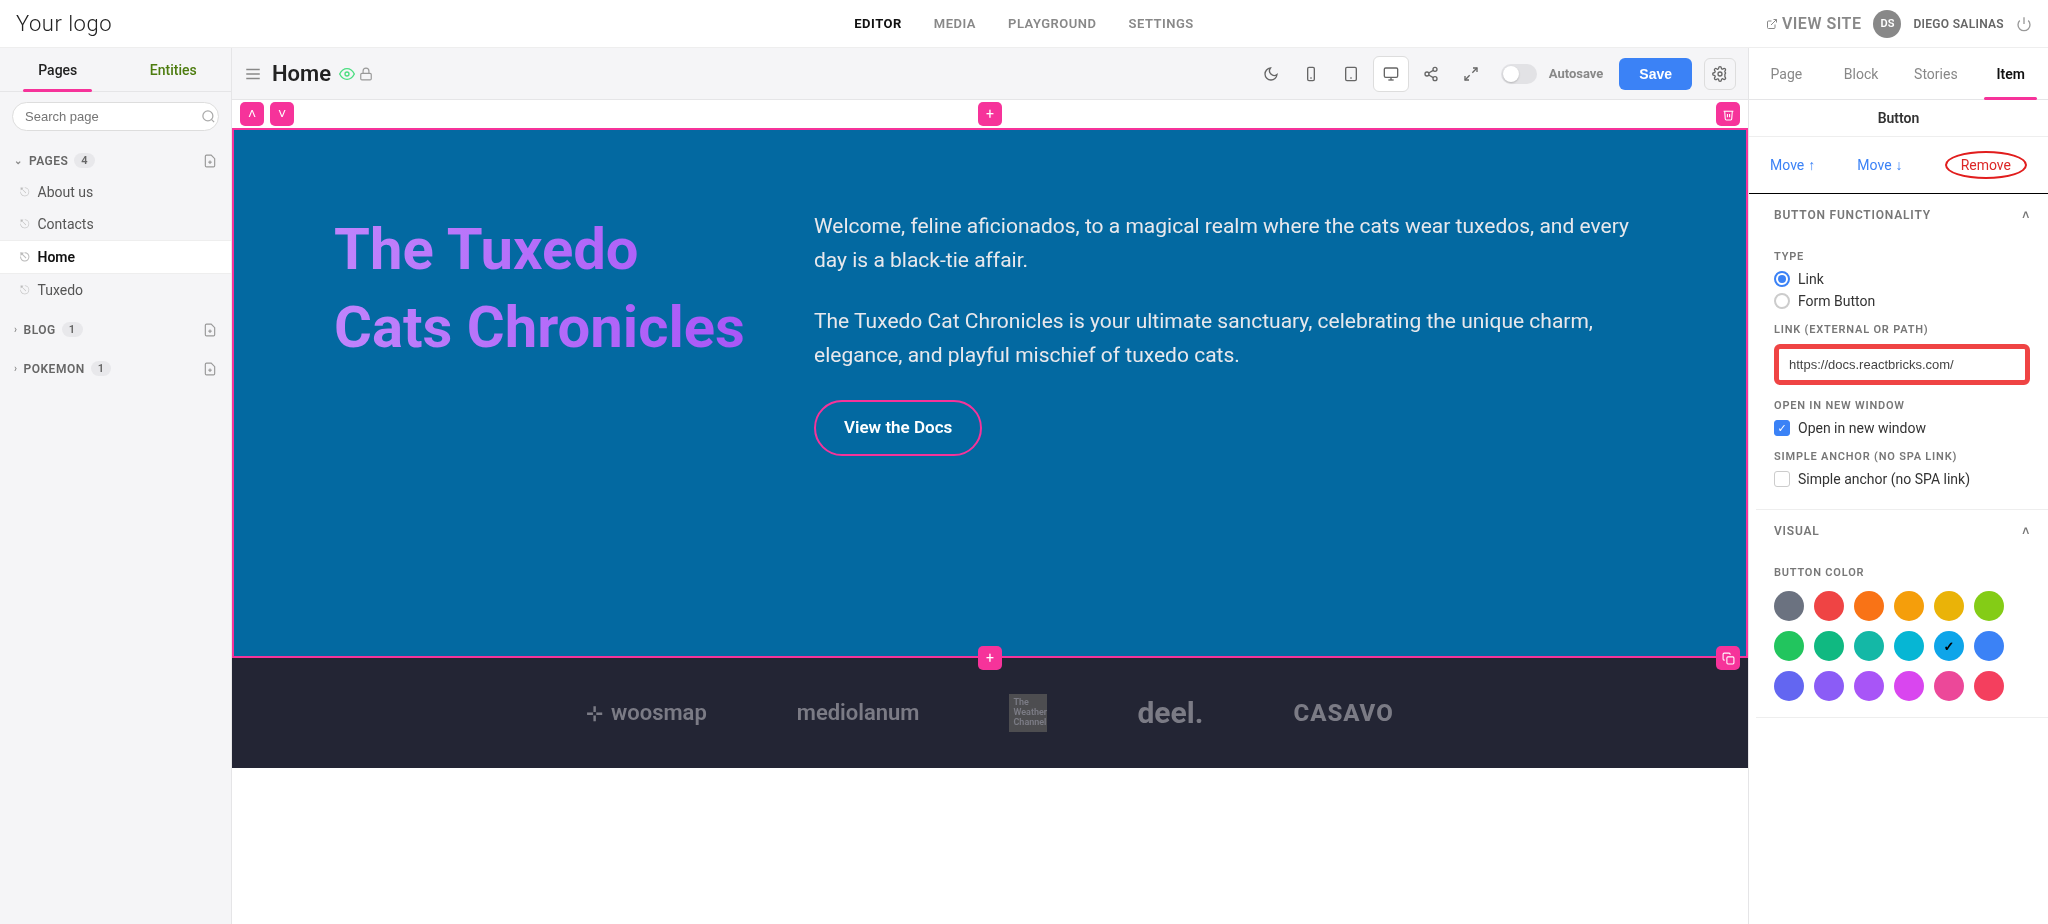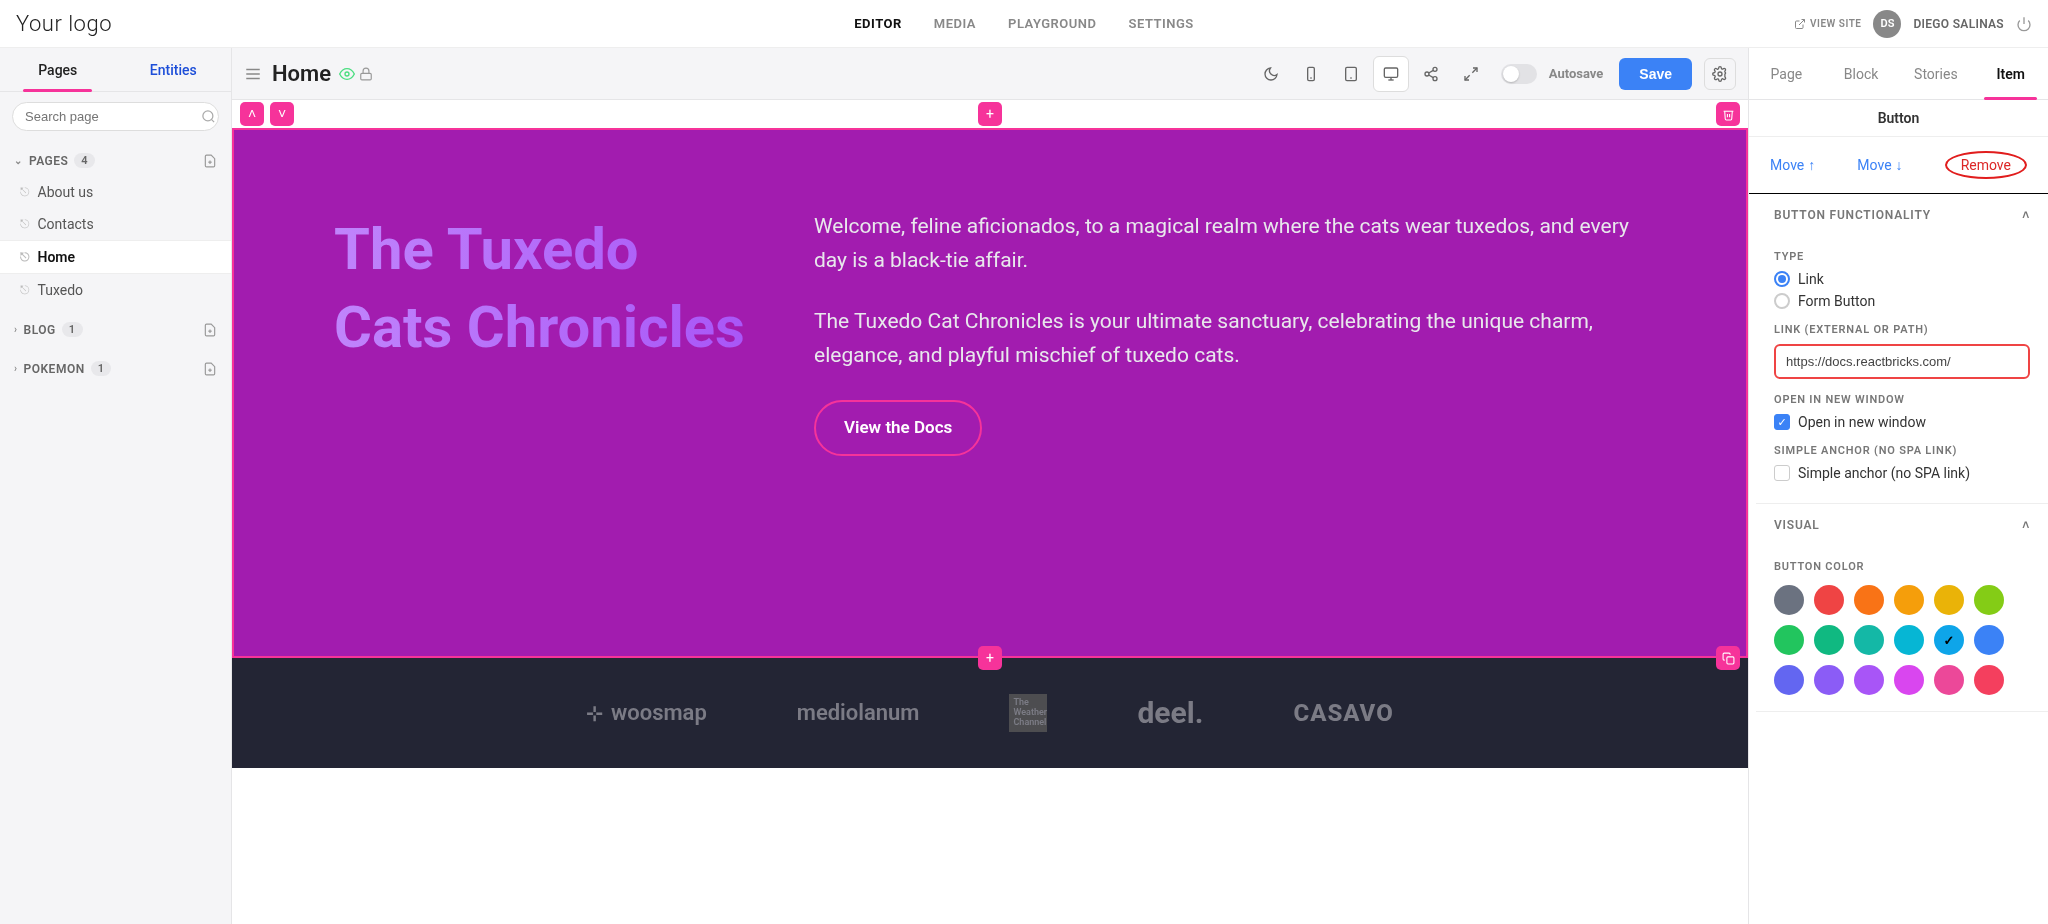--- a/index.html
+++ b/index.html
@@ -5,32 +5,32 @@
 * { box-sizing: border-box; margin: 0; padding: 0; }
 body { font-family: -apple-system, BlinkMacSystemFont, "Segoe UI", Roboto, sans-serif; font-size: 14px; color: #333; background: #fff; }
 
 
 .top-header { display: flex; align-items: center; height: 48px; border-bottom: 1px solid #eee; padding: 0 16px; }
 .logo { font-size: 22px; font-weight: 300; letter-spacing: 0.5px; color: #222; }
 .top-nav { display: flex; gap: 32px; margin: 0 auto; position: absolute; left: 50%; transform: translateX(-50%); }
 .top-nav-item { color: #888; font-size: 13px; font-weight: 600; letter-spacing: 0.5px; cursor: pointer; }
 .top-nav-item.active { color: #111; font-weight: 700; }
 .top-right { margin-left: auto; display: flex; align-items: center; gap: 12px; }
-.view-site { color: #888; font-size: 10px; font-weight: 600; letter-spacing: 0.5px; display: flex; align-items: center; gap: 4px; cursor:pointer; }
+.view-site { color: #888; font-size: 16px; font-weight: 600; letter-spacing: 0.5px; display: flex; align-items: center; gap: 4px; cursor:pointer; }
 .avatar-circle { width: 28px; height: 28px; border-radius: 50%; background: #888; color: #fff; display: flex; align-items: center; justify-content: center; font-size: 11px; font-weight: 600; }
 .user-name { color: #666; font-size: 12px; font-weight: 600; letter-spacing: 0.3px; }
 .power-icon { color: #999; cursor: pointer; }
 
 
 .app-body { display: flex; height: calc(924px - 48px); background: #f5f5f7; }
 
 
 .left-sidebar { width: 232px; display: flex; flex-direction: column; border-right: 1px solid #e5e5e7; }
 .side-tabs { display: flex; height: 44px; border-bottom: 1px solid #e5e5e7; }
-.side-tab { flex: 1; display: flex; align-items: center; justify-content: center; color: #1d4ed8; font-weight: 500; cursor: pointer; position: relative; }
+.side-tab { flex: 1; display: flex; align-items: center; justify-content: center; color: #4d7c0f; font-weight: 500; cursor: pointer; position: relative; }
 .side-tab.active { color: #222; }
 .side-tab.active::after { content: ''; position: absolute; bottom: -1px; left: 20%; right: 20%; height: 3px; background: #f6339a; border-radius: 2px; }
 .search-wrap { padding: 10px 12px; }
 .search-box { display: flex; align-items: center; border: 1px solid #ddd; border-radius: 18px; padding: 6px 12px; background: #fff; }
 .search-input { border: none; outline: none; flex: 1; font-size: 13px; color: #666; background: transparent; }
 .search-icon { color: #aaa; }
 .side-group { padding: 4px 0; }
 .side-group-header { display: flex; align-items: center; padding: 8px 14px; font-size: 12px; font-weight: 600; color: #666; letter-spacing: 0.5px; cursor: pointer; }
 .side-group-header .chev { margin-right: 6px; color: #888; font-size: 10px; }
 .side-badge { background: #e8e8eb; color: #666; border-radius: 10px; padding: 1px 7px; font-size: 11px; margin-left: 6px; }
@@ -55,21 +55,21 @@
 .save-btn { background: #3b82f6; color: #fff; border: none; padding: 8px 20px; border-radius: 6px; font-weight: 600; cursor: pointer; font-size: 14px; }
 .gear-btn { width: 32px; height: 32px; display: flex; align-items: center; justify-content: center; color: #666; cursor: pointer; margin-left: 8px; border: 1px solid #ddd; border-radius: 6px; }
 
 .canvas-wrap { flex: 1; overflow: auto; background: #fff; position: relative; }
 .canvas-topbar { position: relative; height: 28px; display: flex; align-items: center; justify-content: center; background: #fff; }
 .pink-sq { width: 24px; height: 24px; background: #f6339a; border-radius: 5px; display: flex; align-items: center; justify-content: center; color: #fff; cursor: pointer; font-size: 14px; }
 .pink-pair { position: absolute; left: 8px; top: 2px; display: flex; gap: 6px; }
 .pink-center { position: absolute; left: 50%; top: 2px; transform: translateX(-50%); }
 .pink-right { position: absolute; right: 8px; top: 2px; }
 
-.hero-block { background: #a21caf; min-height: 530px; border: 2px solid #f6339a; display: flex; padding: 80px 100px 60px 100px; gap: 60px; position: relative; }
+.hero-block { background: #0369a1; min-height: 530px; border: 2px solid #f6339a; display: flex; padding: 80px 100px 60px 100px; gap: 60px; position: relative; }
 .hero-title { font-size: 58px; font-weight: 700; background: linear-gradient(90deg, #c084fc, #a855f7); -webkit-background-clip: text; background-clip: text; color: transparent; line-height: 1.35; flex: 0 0 420px;}
 .hero-right { flex: 1; color: #e8e8ec; font-size: 21px; line-height: 1.6; }
 .hero-para { margin-bottom: 28px; }
 .view-docs-btn { display: inline-block; border: 2px solid #f6339a; color: #fff; padding: 12px 28px; border-radius: 28px; font-weight: 600; cursor: pointer; font-size: 17px; }
 
 .logos-block { background: #232534; padding: 36px 0; display: flex; justify-content: center; gap: 90px; align-items: center; position: relative; }
 .logo-item { color: #8b8b94; font-size: 22px; font-weight: 600; opacity: 0.85; }
 .logos-top-add { position: absolute; top: -12px; left: 50%; transform: translateX(-50%); }
 .logos-dup { position: absolute; top: -12px; right: 8px; }
 
@@ -89,21 +89,21 @@
 .remove-circle { border: 2.5px solid #e11d1d; border-radius: 50%; padding: 4px 14px; }
 
 .panel-section { border-bottom: 1px solid #eee; margin-left: 7px; }
 .panel-section-header { display: flex; align-items: center; justify-content: space-between; padding: 14px 18px; font-size: 12px; font-weight: 600; color: #777; letter-spacing: 0.8px; cursor: pointer; }
 .panel-body { padding: 0 18px 16px 18px; }
 .field-label { font-size: 11px; font-weight: 600; color: #777; letter-spacing: 0.8px; margin: 14px 0 8px 0; }
 .radio-row { display: flex; align-items: center; gap: 8px; margin: 6px 0; cursor: pointer; }
 .radio-outer { width: 16px; height: 16px; border-radius: 50%; border: 2px solid #ccc; display: flex; align-items: center; justify-content: center; }
 .radio-outer.checked { border-color: #3b82f6; }
 .radio-inner { width: 8px; height: 8px; border-radius: 50%; background: #3b82f6; }
-.text-input { width: 100%; border: 2px solid #ef4444; border-radius: 6px; padding: 8px 10px; font-size: 13px; color: #444; }
+.text-input { width: 100%; border: 5px solid #ef4444; border-radius: 6px; padding: 8px 10px; font-size: 13px; color: #444; }
 .checkbox-row { display: flex; align-items: center; gap: 8px; margin: 6px 0; cursor: pointer; }
 .checkbox-box { width: 16px; height: 16px; border-radius: 3px; border: 1px solid #ccc; display: flex; align-items: center; justify-content: center; font-size: 11px; color: #fff; }
 .checkbox-box.checked { background: #3b82f6; border-color: #3b82f6; }
 
 .color-grid { display: flex; flex-wrap: wrap; gap: 10px; padding-top: 4px; }
 .color-swatch { width: 30px; height: 30px; border-radius: 50%; cursor: pointer; position: relative; }
 .color-swatch.selected::after { content: '✓'; color: #000; position: absolute; top: 50%; left: 50%; transform: translate(-50%,-50%); font-size: 13px; font-weight: 700; }
 
 svg { display: block; }
 </style>

